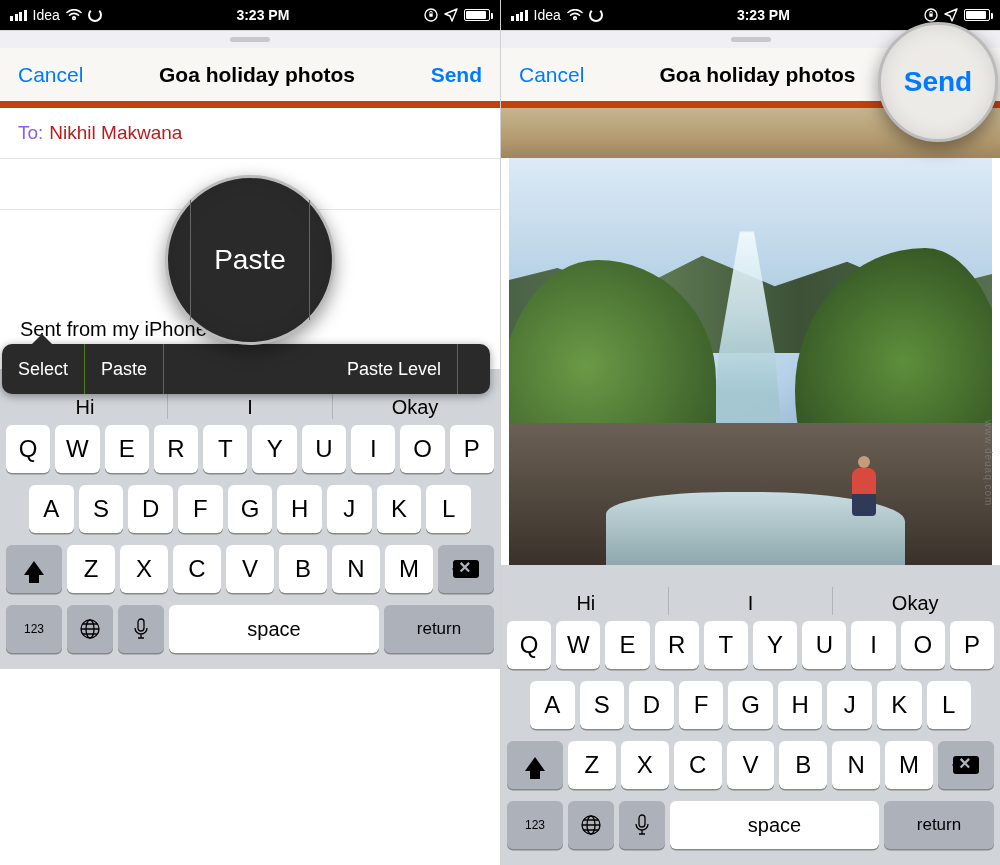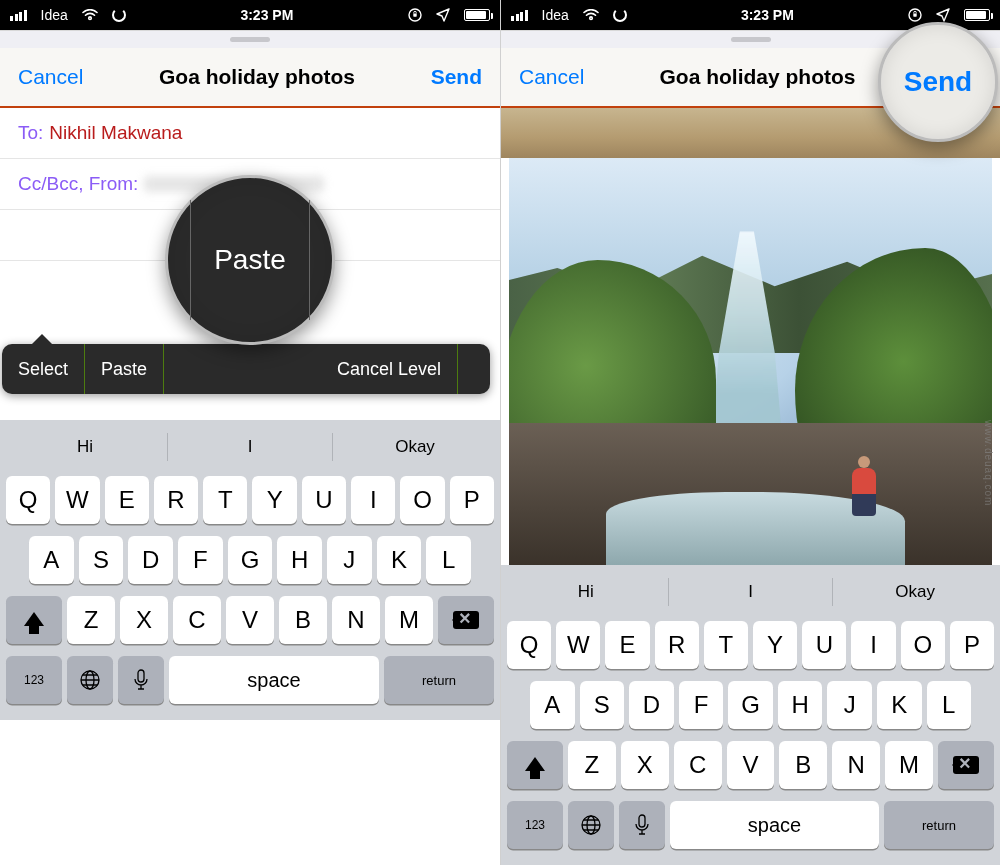--- a/index.html
+++ b/index.html
@@ -13,21 +13,21 @@
   .phones { display: flex; width: 1000px; height: 865px; }
   .phone { width: 500px; height: 865px; background: #fff; position: relative; display: flex; flex-direction: column; }
   .phone + .phone { border-left: 1px solid #d0d0d0; }
 
   
   .statusbar {
     height: 30px; background: #000; color: #fff;
     display: flex; align-items: center; justify-content: space-between;
     padding: 0 10px; font-size: 14px; font-weight: 500;
   }
-  .statusbar .sb-left, .statusbar .sb-right { display: flex; align-items: center; gap: 14px; }
+  .statusbar .sb-left, .statusbar .sb-right { display: flex; align-items: center; gap: 6px; }
   .statusbar .sb-center { font-weight: 600; font-size: 14px; }
   .signal-bars { display: inline-flex; align-items: flex-end; gap: 1.5px; }
   .signal-bars span { display:inline-block; width:3px; background:#fff; }
   .signal-bars span:nth-child(1){height:5px}
   .signal-bars span:nth-child(2){height:7px}
   .signal-bars span:nth-child(3){height:9px}
   .signal-bars span:nth-child(4){height:11px}
   .battery { position: relative; width: 26px; height: 12px; border: 1.5px solid #fff; border-radius: 2px; }
   .battery::after { content:""; position:absolute; right:-4px; top:3px; width:2px; height:6px; background:#fff; border-radius: 0 1px 1px 0;}
   .battery .fill { position:absolute; left:1px; top:1px; bottom:1px; width: 20px; background:#fff; border-radius:1px;}
@@ -40,21 +40,21 @@
   }
   .modal-top::before {
     content:""; width: 40px; height:5px; background:#c7c7cc; border-radius: 3px;
   }
 
   
   .navbar {
     height: 60px; background: #f8f7f4;
     display: flex; align-items: center; justify-content: space-between;
     padding: 0 18px;
-    border-bottom: 2px solid #c2410c;
+    border-bottom: 7px solid #c2410c;
   }
   .navbar .nav-btn { color: #007aff; font-size: 21px; }
   .navbar .nav-title { font-size: 21px; font-weight: 700; color: #000; }
   .navbar .nav-send { font-weight: 700; }
 
   
   .compose { background:#fff; position:relative; }
   .row {
     display:flex; align-items:center; padding: 14px 18px 14px 18px; border-bottom: 1px solid #e5e5e5;
     font-size: 19px;
@@ -156,21 +156,21 @@
      background: linear-gradient(#d94a3e 0 55%, #303a58 55%);
      border-radius: 8px 8px 4px 4px;
   }
   .photo2 .person::before { content:""; position:absolute; top:-12px; left:6px; width:12px; height:12px; background:#c79a7a; border-radius:50%;}
 
   
   .keyboard {
     height: 300px; background: #d1d4d9; padding: 4px 3px 6px; display:flex; flex-direction:column;
   }
   .suggestions {
-    display:flex; height: 46px; align-items:center; font-size:17px; color:#000;
+    display:flex; height: 46px; align-items:flex-end; font-size:20px; color:#000;
   }
   .suggestions .sug {
     flex:1; display:flex; align-items:center; justify-content:center;
   }
   .suggestions .sep { width:1px; height: 28px; background:#b0b3b8;}
   .krow { display:flex; gap:5px; margin: 6px 0; padding: 0 3px; }
   .krow.r2 { padding: 0 26px;}
   .krow.r3 { padding: 0 3px;}
   .key {
     flex:1; background:#fff; border-radius:6px; height:48px;
@@ -178,21 +178,21 @@
     font-size:24px; color:#000;
     box-shadow: 0 1.5px 0 #888;
   }
   .key.dark { background:#adb1ba;}
   .key.shift, .key.bksp { flex: 0 0 56px; }
   .key.space { flex: 4;}
   .key.small { font-size:20px;}
   .key.num { flex: 0 0 56px; font-size:12px;}
   .key.glb { flex: 0 0 46px;}
   .key.mic { flex: 0 0 46px;}
-  .key.ret { flex: 0 0 110px; font-size:13px;}
+  .key.ret { flex: 0 0 110px; font-size:17px;}
   .shift-icon { width:0; height:0; border:10px solid transparent; border-bottom:14px solid #000; position:relative; top:-6px;}
   .shift-icon::after { content:""; position:absolute; top:14px; left:-5px; width:10px; height:8px; background:#000;}
   .bksp-icon { position:relative; width:26px; height:18px; background:#000; border-radius:3px;}
   .bksp-icon::before { content:""; position:absolute; left:-10px; top:0; width:0;height:0; border:9px solid transparent; border-right:10px solid #000;}
   .bksp-icon::after { content:"×"; position:absolute; left:6px; top:-4px; color:#adb1ba; font-size:20px; font-weight:700;}
 
   .watermark {
     position:absolute; right: 6px; top: 420px; font-size:10px; color:#888;
     writing-mode: vertical-rl; letter-spacing:1px; opacity:0.6; z-index: 50;
   }
@@ -240,34 +240,30 @@
       <span class="nav-btn">Cancel</span>
       <span class="nav-title">Goa holiday photos</span>
       <span class="nav-btn nav-send">Send</span>
     </div>
 
     <div class="compose">
       <div class="row">
         <span class="label">To:</span>
         <span class="value-link">Nikhil Makwana</span>
       </div>
-      <div class="row">
-        <span class="label">Cc/Bcc, From:</span>
-        <span class="blurred"></span>
-      </div>
       <div class="subject-row">&nbsp;</div>
 
       <div class="body-area">
         <div class="signature">Sent from my iPhone</div>
       </div>
 
       <div class="editmenu">
         <div class="mitem">Select</div>
         <div class="mitem">Paste</div>
-        <div class="mitem" style="flex:1; justify-content:flex-end;">Cancel Level</div>
+        <div class="mitem" style="flex:1; justify-content:flex-end;">Paste Level</div>
         <div class="mitem arrow">
           <svg width="10" height="14" viewBox="0 0 10 14">
               <path d="M2 1l6 6-6 6" stroke="#fff" stroke-width="2" fill="none"></path>
             </svg>
         </div>
       </div>
     </div>
 
     <div class="magnify mag-paste">
       <span>Paste</span>

